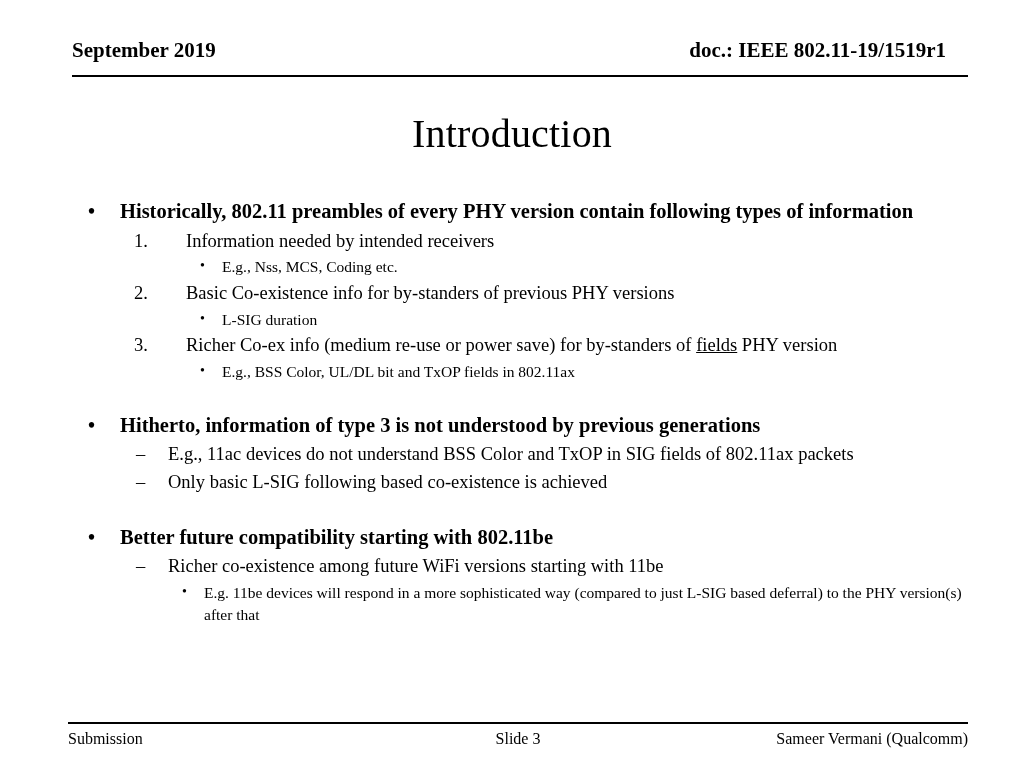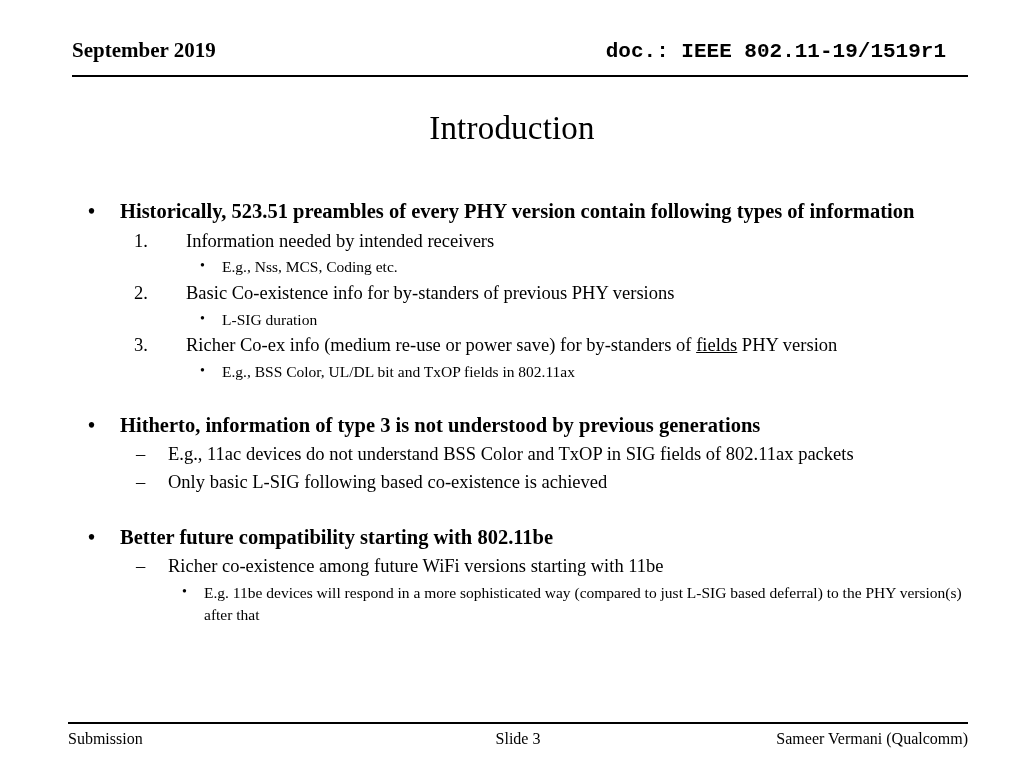--- a/index.html
+++ b/index.html
@@ -35,33 +35,33 @@
   }
   .header-date {
     font-size: 21px;
     font-weight: bold;
     font-family: "Liberation Serif", serif;
     white-space: nowrap;
   }
   .header-doc {
     font-size: 21px;
     font-weight: bold;
-    font-family: Liberation Mono, monospace;
+    font-family: Liberation Serif, serif;
     white-space: nowrap;
     margin-right: 22px;
   }
 
   
   .title {
     position: absolute;
     left: 0;
     top: 110px;
     width: 1024px;
     text-align: center;
-    font-size: 33px;
+    font-size: 40px;
     font-family: "Liberation Serif", serif;
     letter-spacing: 0.2px;
   }
 
   
   .body {
     position: absolute;
     left: 72px;
     top: 198px;
     width: 900px;
@@ -171,21 +171,21 @@
     <div class="header-date">September 2019</div>
     <div class="header-doc">doc.: IEEE 802.11-19/1519r1</div>
   </div>
 
   <div class="title">Introduction</div>
 
   <div class="body">
 
     <div class="lvl1">
       <span class="bullet">•</span>
-      <span>Historically, 523.51 preambles of every PHY version contain following types of information</span>
+      <span>Historically, 802.11 preambles of every PHY version contain following types of information</span>
     </div>
 
     <div class="lvl2num">
       <span class="num">1.</span>
       <span>Information needed by intended receivers</span>
     </div>
     <div class="lvl3">
       <span class="bullet">•</span>
       <span>E.g., Nss, MCS, Coding etc.</span>
     </div>

